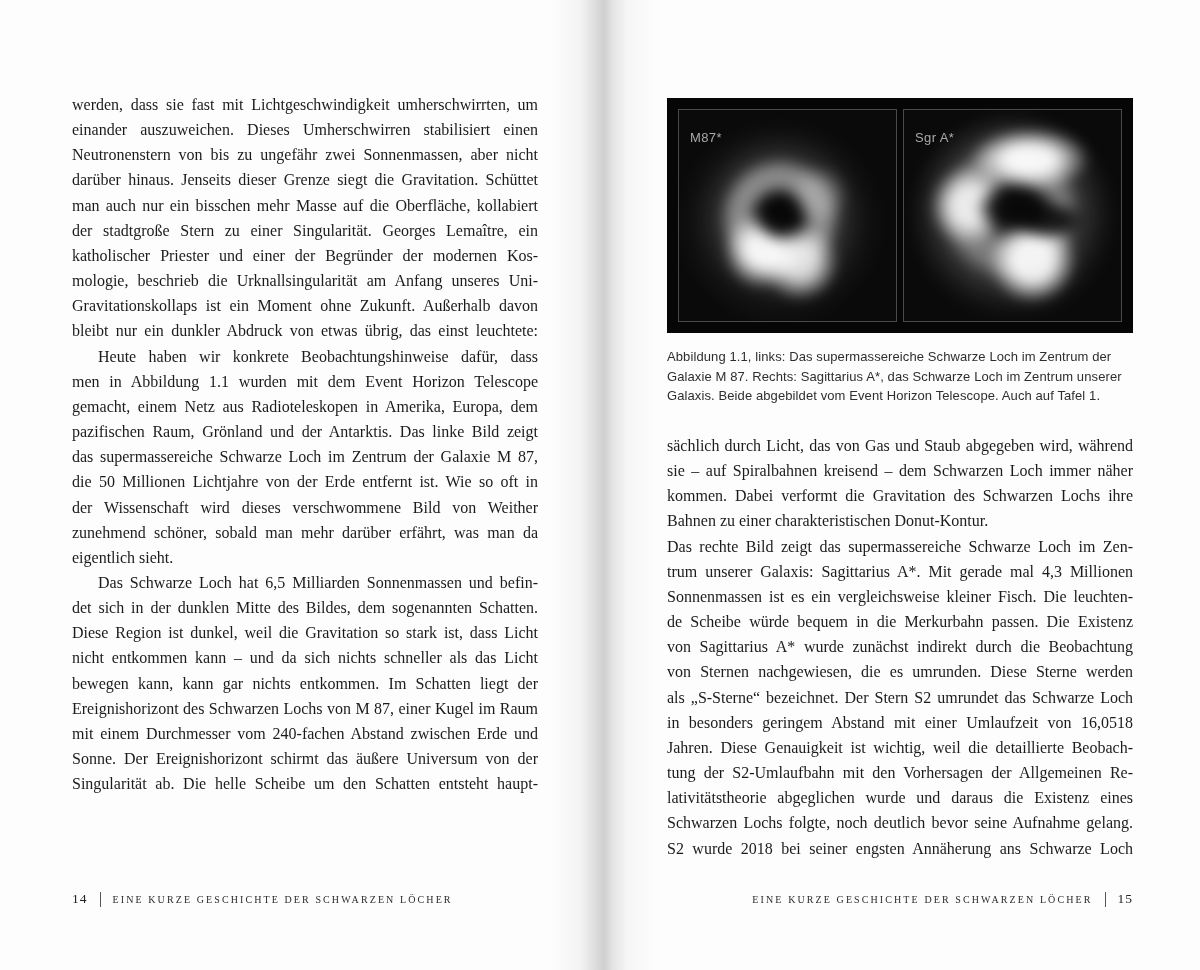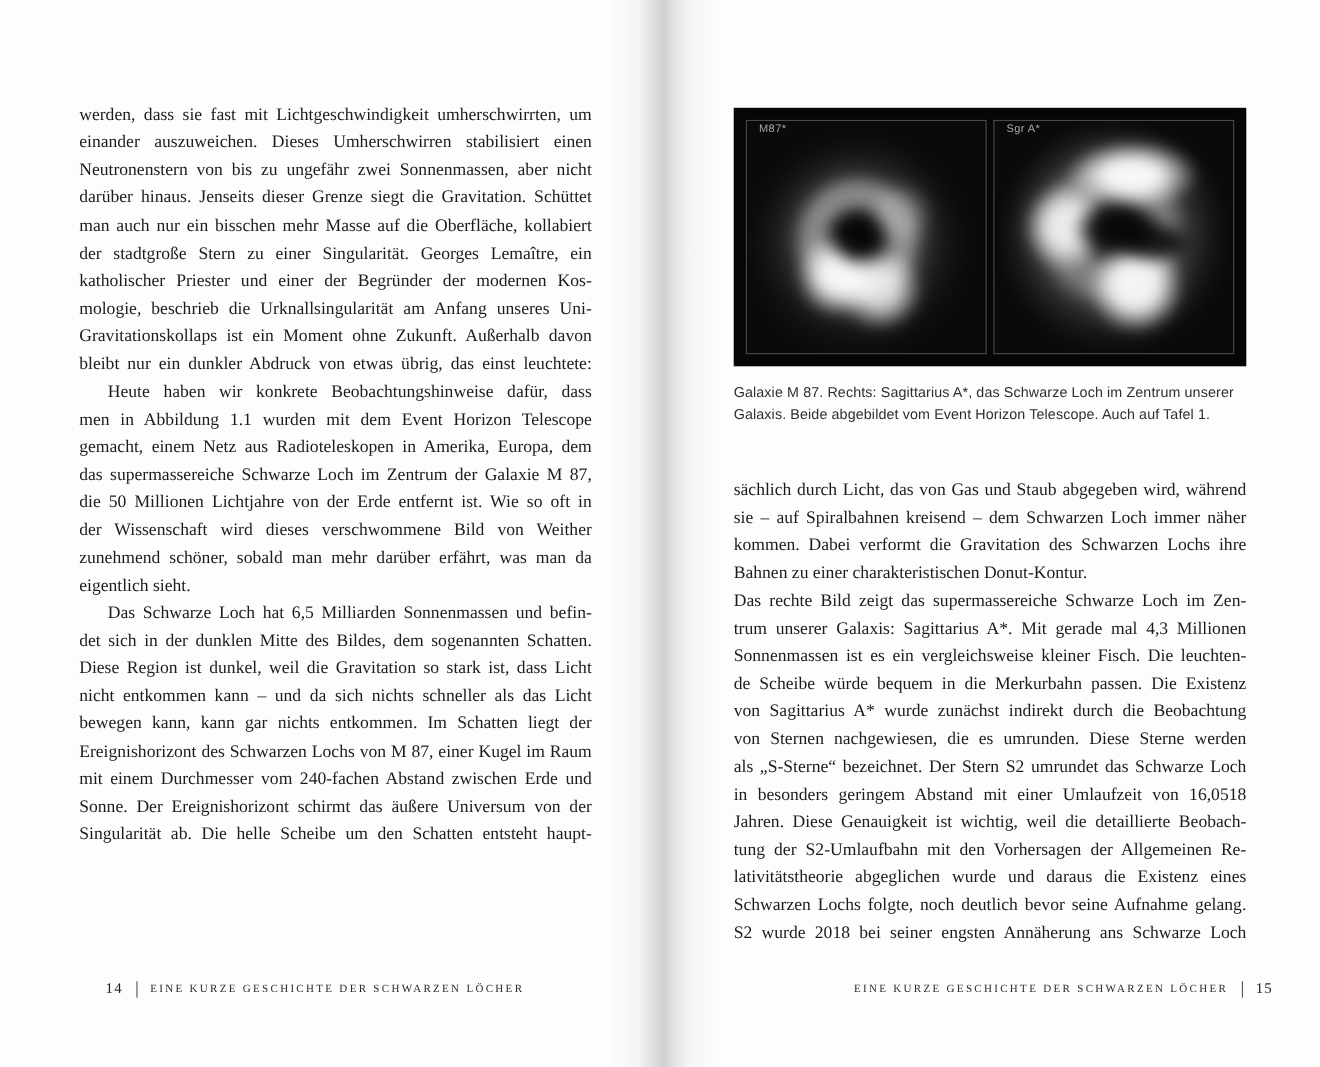--- a/index.html
+++ b/index.html
@@ -35,23 +35,23 @@
   #figure {
     position:absolute; left:667px; top:98px; width:466px; height:235px;
     background:#060606; box-sizing:border-box; padding:11px;
     display:flex; gap:6px;
   }
   .panel {
     flex:1; position:relative; overflow:hidden;
     border:1px solid #4a4a4a; background:#0a0a0a;
   }
   .panel-label {
-    position:absolute; left:11px; top:2px; z-index:3;
+    position:absolute; left:11px; top:20px; z-index:3;
     font-family:"Liberation Sans", sans-serif;
-    font-size:10px; letter-spacing:0.4px; color:#a9a9a9;
+    font-size:13px; letter-spacing:0.4px; color:#a9a9a9;
   }
   .bh { position:absolute; inset:-8%; filter:blur(6px); }
   .bh.m87 {
     background:
       radial-gradient(circle at 47% 50%, rgba(6,6,6,0.95) 0 8%, rgba(6,6,6,0) 15%),
       radial-gradient(circle at 40% 64%, rgba(255,255,255,0.92) 0 7%, rgba(255,255,255,0) 18%),
       radial-gradient(circle at 55% 69%, rgba(255,255,255,0.80) 0 7%, rgba(255,255,255,0) 18%),
       radial-gradient(circle at 62% 42%, rgba(210,210,210,0.40) 0 6%, rgba(210,210,210,0) 15%),
       radial-gradient(circle at 47% 51%, rgba(0,0,0,0) 0 11%, rgba(175,175,175,0.75) 19% 26%, rgba(80,80,80,0.30) 34%, rgba(0,0,0,0) 46%),
       radial-gradient(circle at 47% 53%, rgba(255,255,255,0.07) 0 32%, rgba(255,255,255,0) 58%);
@@ -70,21 +70,21 @@
   
   #caption {
     position:absolute; left:667px; top:347px; width:466px;
     font-family:"Liberation Sans", sans-serif; color:#2e2e2e;
   }
   .cap-line { font-size:13px; line-height:19.7px; letter-spacing:0.1px; white-space:nowrap; overflow:hidden; }
 
   
   .footer {
     position:absolute; top:891px; width:466px; color:#2b2b2b;
-    display:flex; align-items:center; font-size:11px;margin-left:24px;
+    display:flex; align-items:center; font-size:11px;
   }
   #left-footer  { left:72px;  justify-content:flex-start; }
   #right-footer { left:667px; justify-content:flex-end; }
   .page-num { font-size:13.5px; letter-spacing:1px; color:#222; }
   .vbar { display:inline-block; width:1px; height:15px; background:#555; margin:0 12px; }
   .running-title { letter-spacing:2.1px; font-size:10px; color:#2b2b2b; white-space:nowrap; }
 </style>
 </head>
 <body>
 
@@ -102,20 +102,21 @@
         <div class="line">der stadtgroße Stern zu einer Singularität. Georges Lemaître, ein</div>
         <div class="line">katholischer Priester und einer der Begründer der modernen Kos-</div>
         <div class="line">mologie, beschrieb die Urknallsingularität am Anfang unseres Uni-</div>
         <div class="line">Gravitationskollaps ist ein Moment ohne Zukunft. Außerhalb davon</div>
         <div class="line">bleibt nur ein dunkler Abdruck von etwas übrig, das einst leuchtete:</div>
       </div>
       <div class="para">
         <div class="line indent">Heute haben wir konkrete Beobachtungshinweise dafür, dass</div>
         <div class="line">men in Abbildung 1.1 wurden mit dem Event Horizon Telescope</div>
         <div class="line">gemacht, einem Netz aus Radioteleskopen in Amerika, Europa, dem</div>
+        <div class="line">pazifischen Raum, Grönland und der Antarktis. Das linke Bild zeigt</div>
         <div class="line">das supermassereiche Schwarze Loch im Zentrum der Galaxie M 87,</div>
         <div class="line">die 50 Millionen Lichtjahre von der Erde entfernt ist. Wie so oft in</div>
         <div class="line">der Wissenschaft wird dieses verschwommene Bild von Weither</div>
         <div class="line">zunehmend schöner, sobald man mehr darüber erfährt, was man da</div>
         <div class="line last">eigentlich sieht.</div>
       </div>
       <div class="para">
         <div class="line indent">Das Schwarze Loch hat 6,5 Milliarden Sonnenmassen und befin-</div>
         <div class="line">det sich in der dunklen Mitte des Bildes, dem sogenannten Schatten.</div>
         <div class="line">Diese Region ist dunkel, weil die Gravitation so stark ist, dass Licht</div>
@@ -139,20 +140,21 @@
       <span class="panel-label">M87*</span>
       <div class="bh m87"></div>
     </div>
     <div class="panel">
       <span class="panel-label">Sgr A*</span>
       <div class="bh sgra"></div>
     </div>
   </div>
 
   <div id="caption">
+      <div class="cap-line">Abbildung 1.1, links: Das supermassereiche Schwarze Loch im Zentrum der</div>
       <div class="cap-line">Galaxie M 87. Rechts: Sagittarius A*, das Schwarze Loch im Zentrum unserer</div>
       <div class="cap-line">Galaxis. Beide abgebildet vom Event Horizon Telescope. Auch auf Tafel 1.</div>
     </div>
 
   <div id="right-text" class="textblock">
       <div class="para">
         <div class="line">sächlich durch Licht, das von Gas und Staub abgegeben wird, während</div>
         <div class="line">sie – auf Spiralbahnen kreisend – dem Schwarzen Loch immer näher</div>
         <div class="line">kommen. Dabei verformt die Gravitation des Schwarzen Lochs ihre</div>
         <div class="line last">Bahnen zu einer charakteristischen Donut-Kontur.</div>

